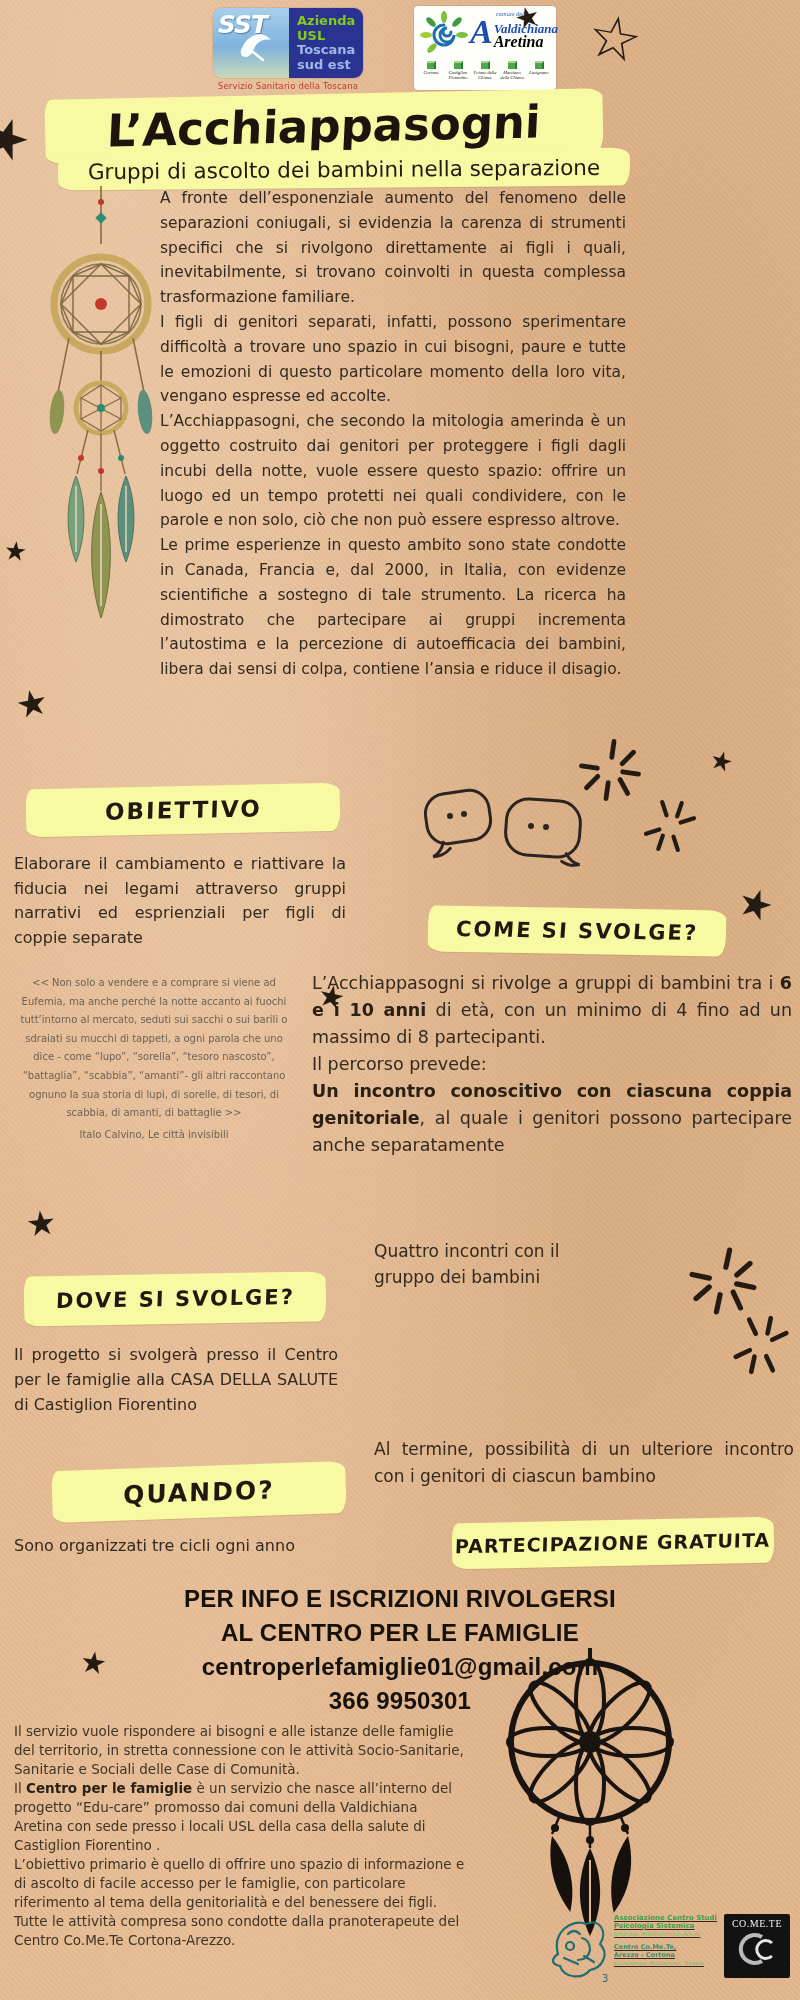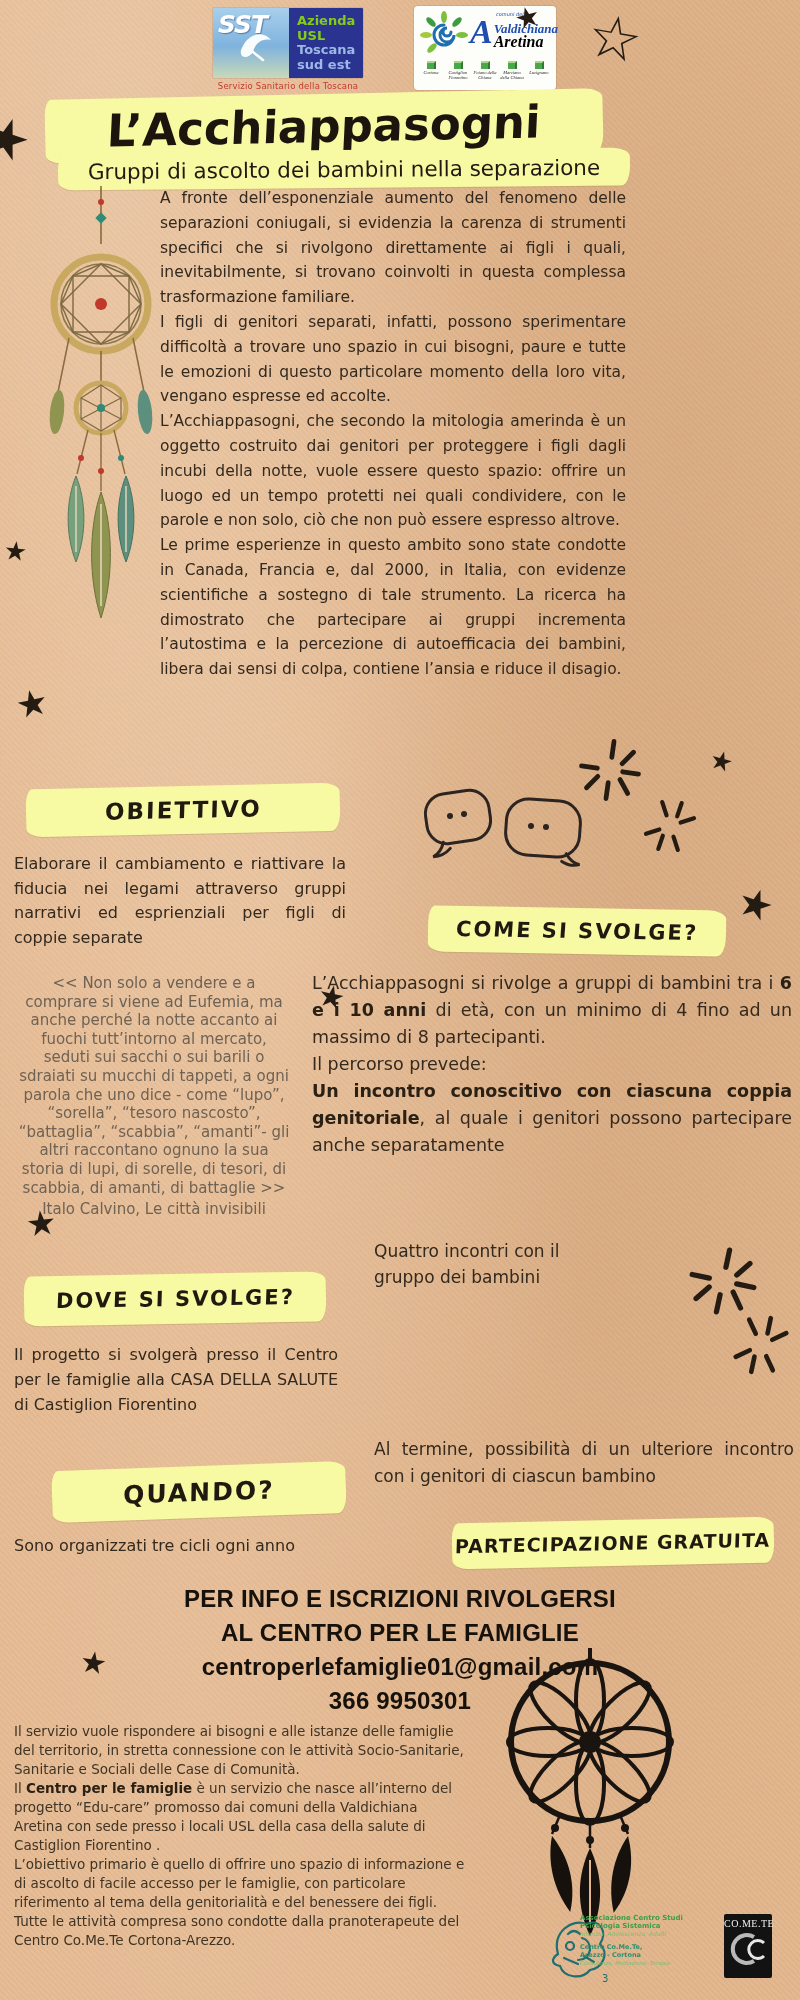--- a/index.html
+++ b/index.html
@@ -17,21 +17,21 @@
   .page *{box-sizing:border-box;}
   .abs{position:absolute;}
 
   
   .hl{position:absolute;background:#f7f9a3;display:flex;align-items:center;justify-content:center;
       border-radius:7px 18px 9px 16px/16px 9px 18px 9px;
       box-shadow:0 1px 0 rgba(150,130,60,0.25);}
   .hl-text{font-weight:700;color:#201910;letter-spacing:2px;transform:skewX(-3deg);white-space:nowrap;}
 
   
-  .sst{position:absolute;left:213px;top:8px;width:150px;height:70px;display:flex;border-radius:1px;overflow:hidden;box-shadow:0 0 0 1px rgba(0,0,0,0.08);}
+  .sst{position:absolute;left:213px;top:8px;width:150px;height:70px;display:flex;border-radius:9px;overflow:hidden;box-shadow:0 0 0 1px rgba(0,0,0,0.08);}
   .sst-photo{position:relative;width:76px;height:70px;background:linear-gradient(180deg,#a8cfec 0%,#7fb3dd 55%,#c8d9b9 100%);}
   .sst-abbr{position:absolute;left:5px;top:2px;font-style:italic;font-weight:700;font-size:25px;color:#fff;text-shadow:1px 1px 1px rgba(40,70,120,0.55);letter-spacing:-1px;}
   .sst-text{width:74px;height:70px;background:#2a3490;padding:6px 0 0 8px;line-height:14.5px;}
   .sst-text div{font-weight:700;font-size:13px;}
   .sst-w{color:#84cc16;} .sst-lb{color:#9db8e8;}
   .sst-caption{position:absolute;left:205px;top:81px;width:166px;text-align:center;font-size:8.5px;font-weight:400;color:#c43a2e;letter-spacing:0.2px;}
 
   .valdi{position:absolute;left:414px;top:6px;width:142px;height:84px;background:#fdfdfa;border-radius:4px;box-shadow:0 0 0 1px rgba(0,0,0,0.07);padding:3px 4px 2px 4px;}
   .valdi-top{position:relative;height:50px;}
   .valdi-sun{position:absolute;left:2px;top:2px;}
@@ -50,21 +50,21 @@
   
   .title-bar{left:45px;top:94px;width:558px;height:64px;transform:rotate(-1.2deg);}
   .title-text{font-size:45px;font-weight:700;letter-spacing:0;color:#1c150d;transform:skewX(-4deg);white-space:nowrap;}
   .subtitle-bar{left:58px;top:150px;width:572px;height:38px;transform:rotate(-0.5deg);}
   .subtitle-text{font-size:21.5px;color:#221a12;font-weight:400;letter-spacing:0;transform:none;white-space:nowrap;}
 
   
   .intro{left:160px;top:186px;width:466px;font-size:15.5px;line-height:24.8px;text-align:justify;}
   .intro-p{margin:0;}
   .obiettivo-body{left:14px;top:852px;width:332px;font-size:16px;line-height:24.5px;text-align:justify;}
-  .quote{left:16px;top:974px;width:276px;font-size:15px;line-height:18.6px;text-align:center;color:#6e6254;}
+  .quote{left:16px;top:974px;width:276px;font-size:10px;line-height:18.6px;text-align:center;color:#6e6254;}
   .quote-attr{margin-top:3px;}
   .come-par{left:312px;top:970px;width:480px;font-size:17.5px;line-height:27px;text-align:justify;white-space:pre-wrap;}
   .b{font-weight:700;color:#2b2014;}
   .dove-body{left:14px;top:1342px;width:324px;font-size:16px;line-height:25px;text-align:justify;}
   .incontri{left:374px;top:1238px;width:424px;}
   .inc-intro{font-size:17px;line-height:26px;white-space:pre-wrap;}
   .inc-item{font-weight:700;font-size:17px;line-height:27px;color:#2b2014;}
   .altermine{left:374px;top:1436px;width:420px;font-size:17px;line-height:27px;text-align:justify;}
   .sono{left:14px;top:1536px;width:334px;font-size:16px;}
 
@@ -78,26 +78,26 @@
 
   
   .contact{left:100px;top:1582px;width:600px;text-align:center;font-family:"Liberation Sans",sans-serif;font-weight:700;color:#17110b;}
   .contact div{font-size:24px;line-height:34px;letter-spacing:0.2px;}
 
   
   .footer{left:14px;top:1722px;width:454px;font-size:13.5px;line-height:19px;color:#3f3425;}
   .footer div{margin:0;}
 
   
-  .assoc-text{left:580px;top:1914px;width:108px;line-height:8px;}
+  .assoc-text{left:614px;top:1914px;width:108px;line-height:8px;text-decoration:underline;}
   .assoc-text .g1{font-size:7px;font-weight:700;color:#3aa04a;}
   .assoc-text .g2{font-size:6px;font-style:italic;color:#7bbf6e;margin-bottom:5px;}
   .assoc-text .g3{font-size:6.5px;font-weight:700;color:#2e8f6e;}
   .assoc-text .g4{font-size:5.5px;font-style:italic;color:#7bbf6e;}
-  .comete{left:724px;top:1914px;width:48px;height:64px;background:#121212;border-radius:2px;text-align:right;padding-top:4px;}
+  .comete{left:724px;top:1914px;width:66px;height:64px;background:#121212;border-radius:2px;text-align:center;padding-top:4px;}
   .comete-label{font-family:"Liberation Serif",serif;font-size:10px;letter-spacing:0.5px;color:#f2f2f2;}
 
   
   .star{position:absolute;display:inline-block;color:#241b12;line-height:1;user-select:none;}
 </style>
 </head>
 <body>
 
 <div class="page">
 

